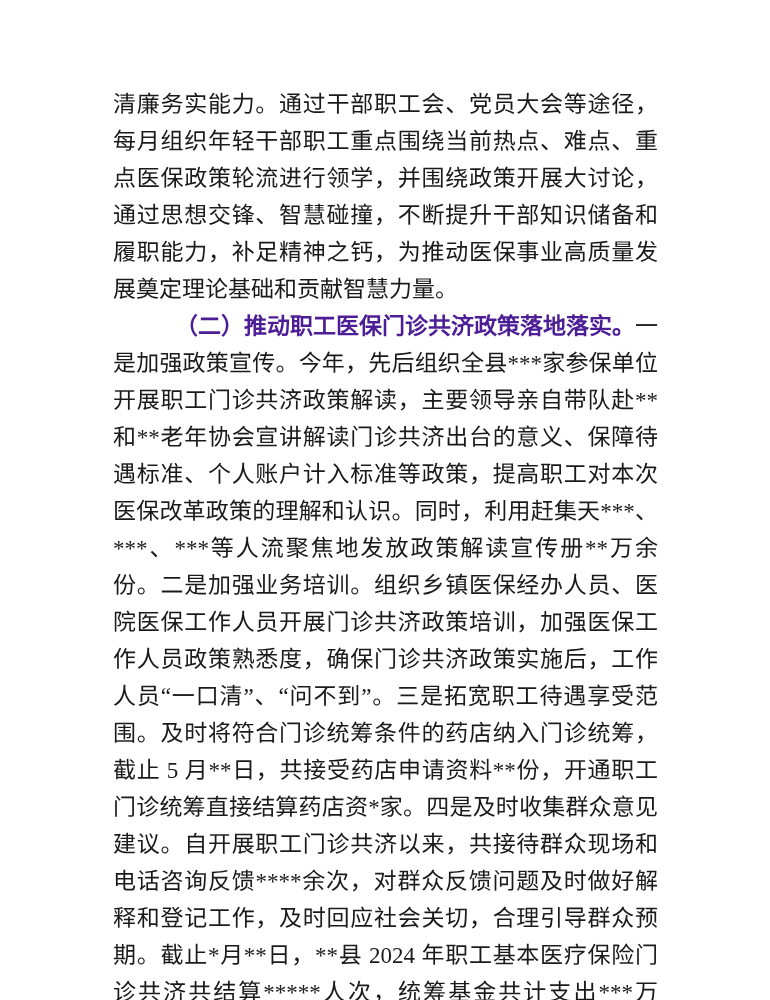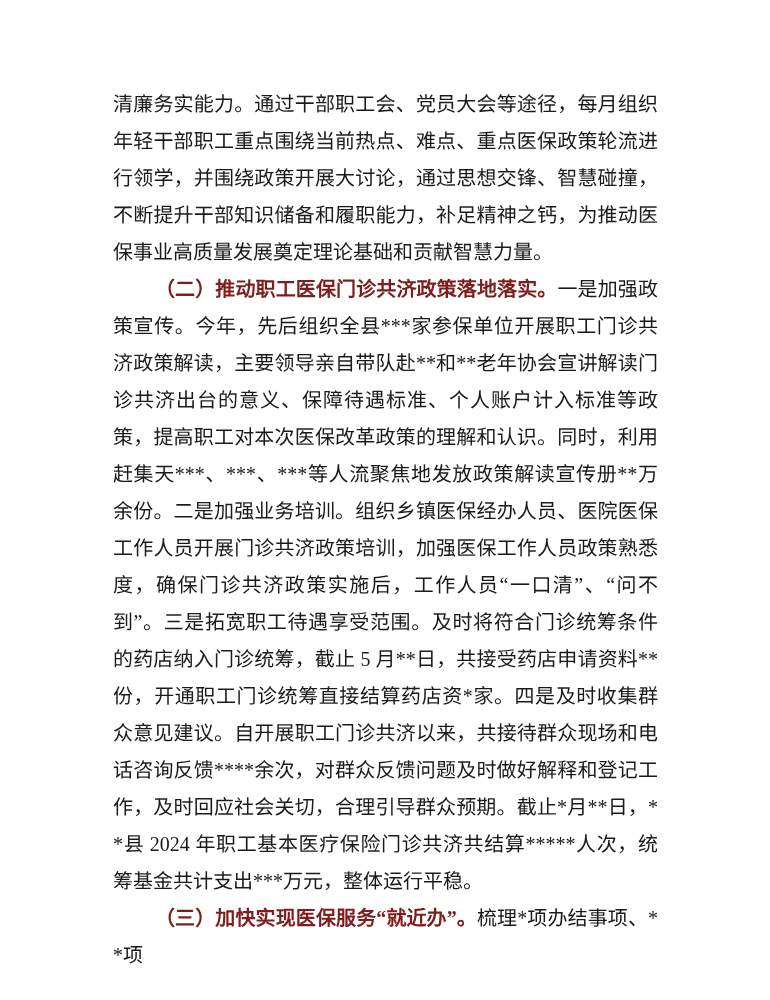--- a/index.html
+++ b/index.html
@@ -14,33 +14,34 @@
     margin: 0 auto;
     background: #ffffff;
     overflow: hidden;
     box-sizing: border-box;
     padding: 86px 112px 0 113px;
   }
   .para {
     margin: 0;
     padding: 0;
     font-family: "Liberation Serif", "DejaVu Serif", serif;
-    font-size: 20px;
+    font-size: 23px;
     line-height: 37px;
     color: #1a1a1a;
     text-align: justify;
     text-justify: inter-ideograph;
     word-break: break-all;
   }
   .para.indent {
     text-indent: 42px;
   }
   .section-heading {
     font-weight: bold;
-    color: #7f1d1d;
+    color: #4c1d95;
+    margin-left: 20px;
   }
 </style>
 </head>
 <body>
 
 <div class="page">
 
   <p class="para"><span>清廉务实能力。通过干部职工会、党员大会等途径，每月组织年轻干部职工重点围绕当前热点、难点、重点医保政策轮流进行领学，并围绕政策开展大讨论，通过思想交锋、智慧碰撞，不断提升干部知识储备和履职能力，补足精神之钙，为推动医保事业高质量发展奠定理论基础和贡献智慧力量。</span></p>
 
   <p class="para indent"><strong class="section-heading">（二）推动职工医保门诊共济政策落地落实。</strong><span>一是加强政策宣传。今年，先后组织全县***家参保单位开展职工门诊共济政策解读，主要领导亲自带队赴**和**老年协会宣讲解读门诊共济出台的意义、保障待遇标准、个人账户计入标准等政策，提高职工对本次医保改革政策的理解和认识。同时，利用赶集天***、***、***等人流聚焦地发放政策解读宣传册**万余份。二是加强业务培训。组织乡镇医保经办人员、医院医保工作人员开展门诊共济政策培训，加强医保工作人员政策熟悉度，确保门诊共济政策实施后，工作人员“一口清”、“问不到”。三是拓宽职工待遇享受范围。及时将符合门诊统筹条件的药店纳入门诊统筹，截止 5 月**日，共接受药店申请资料**份，开通职工门诊统筹直接结算药店资*家。四是及时收集群众意见建议。自开展职工门诊共济以来，共接待群众现场和电话咨询反馈****余次，对群众反馈问题及时做好解释和登记工作，及时回应社会关切，合理引导群众预期。截止*月**日，**县 2024 年职工基本医疗保险门诊共济共结算*****人次，统筹基金共计支出***万元，整体运行平稳。</span></p>

